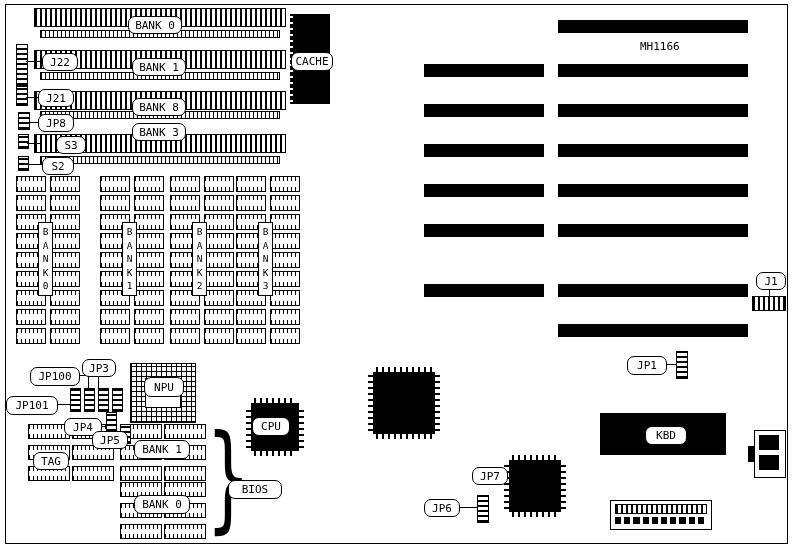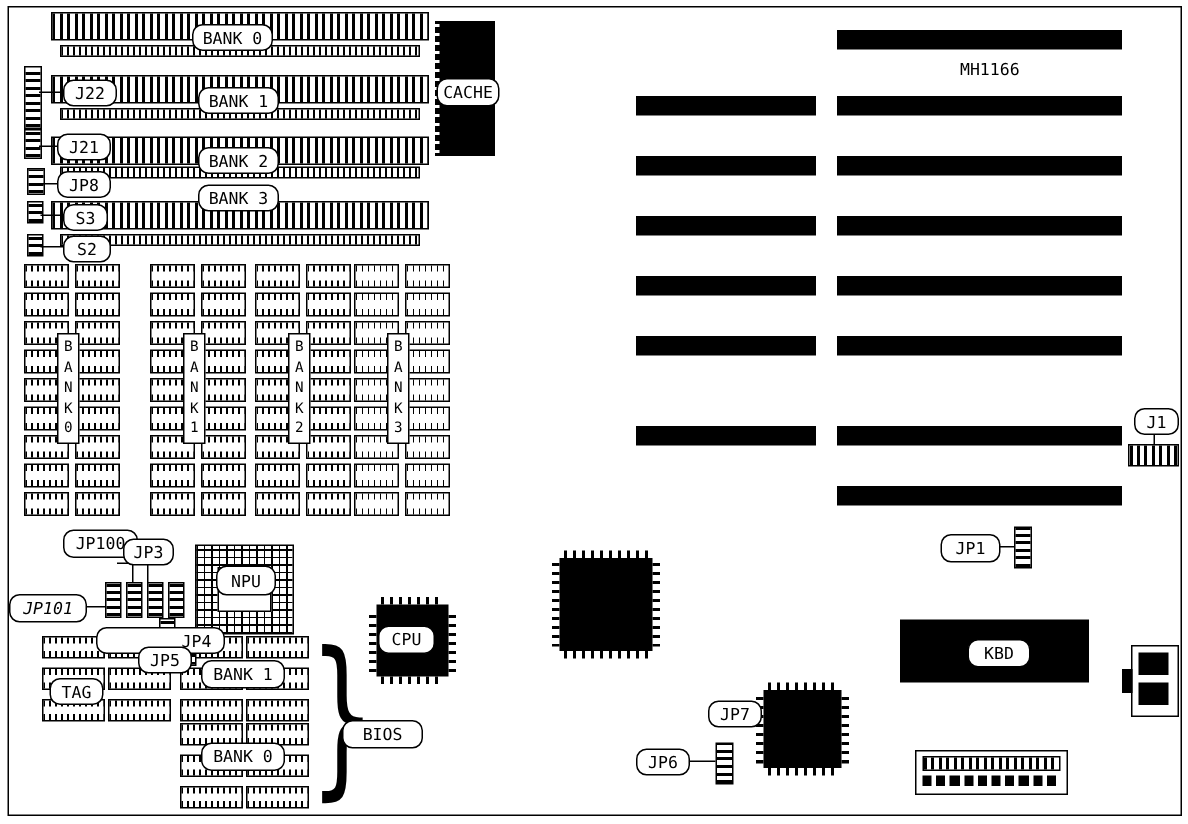--- a/index.html
+++ b/index.html
@@ -74,33 +74,33 @@
 <div id="board">
   <div class="frame"></div>
 
   <div class="simm" style="left:34px;top:8px;width:252px;height:30px;"></div>
   <div class="simm" style="left:34px;top:50px;width:252px;height:30px;"></div>
   <div class="simm" style="left:34px;top:91px;width:252px;height:28px;"></div>
   <div class="simm" style="left:34px;top:134px;width:252px;height:30px;"></div>
 
   <div class="lbl" style="left:128px;top:16px;width:52px;height:16px;">BANK 0</div>
   <div class="lbl" style="left:132px;top:58px;width:52px;height:16px;">BANK 1</div>
-  <div class="lbl" style="left:132px;top:98px;width:52px;height:16px;">BANK 2</div>
+  <div class="lbl" style="left:132px;top:98px;width:52px;height:16px;">BANK 8</div>
   <div class="lbl" style="left:132px;top:123px;width:52px;height:16px;">BANK 3</div>
 
   <div class="jv" style="left:16px;top:44px;width:10px;height:40px;"></div>
   <div class="jv" style="left:16px;top:86px;width:10px;height:18px;"></div>
   <div class="jv" style="left:18px;top:112px;width:10px;height:16px;"></div>
   <div class="jv" style="left:18px;top:134px;width:9px;height:13px;"></div>
   <div class="jv" style="left:18px;top:156px;width:9px;height:13px;"></div>
 
   <div class="lbl" style="left:42px;top:53px;width:34px;height:16px;">J22</div>
   <div class="lbl" style="left:38px;top:89px;width:34px;height:16px;">J21</div>
   <div class="lbl" style="left:38px;top:114px;width:34px;height:16px;">JP8</div>
-  <div class="lbl" style="left:42px;top:136px;width:28px;height:16px;">S3</div>
+  <div class="lbl" style="left:56px;top:136px;width:28px;height:16px;">S3</div>
   <div class="lbl" style="left:42px;top:157px;width:30px;height:16px;">S2</div>
 
   <div class="ln" style="left:26px;top:61px;width:16px;height:1px;"></div>
   <div class="ln" style="left:26px;top:97px;width:12px;height:1px;"></div>
   <div class="ln" style="left:28px;top:122px;width:10px;height:1px;"></div>
   <div class="ln" style="left:27px;top:143px;width:15px;height:1px;"></div>
   <div class="ln" style="left:27px;top:164px;width:15px;height:1px;"></div>
 
   <div class="blk ticked" style="left:290px;top:14px;width:40px;height:90px;"></div>
   <div class="lbl" style="left:291px;top:52px;width:40px;height:17px;">CACHE</div>
@@ -140,24 +140,24 @@
       <div>B</div>
       <div>A</div>
       <div>N</div>
       <div>K</div>
       <div>3</div>
     </div>
 
   <div class="npu" style="left:130px;top:363px;width:64px;height:58px;"></div>
   <div class="lbl" style="left:144px;top:377px;width:38px;height:18px;">NPU</div>
 
-  <div class="lbl" style="left:30px;top:353px;width:48px;height:17px;margin-left:12px;">JP100</div>
+  <div class="lbl" style="left:30px;top:367px;width:48px;height:17px;">JP100</div>
   <div class="lbl" style="left:82px;top:359px;width:32px;height:16px;">JP3</div>
-  <div class="lbl" style="left:6px;top:396px;width:50px;height:17px;font-style:italic;">JP101</div>
-  <div class="lbl" style="left:64px;top:418px;width:36px;height:16px;padding-left:48px;">JP4</div>
+  <div class="lbl" style="left:6px;top:396px;width:50px;height:17px;">JP101</div>
+  <div class="lbl" style="left:64px;top:418px;width:36px;height:16px;">JP4</div>
   <div class="lbl" style="left:92px;top:431px;width:34px;height:16px;">JP5</div>
 
   <div class="jv" style="left:70px;top:388px;width:9px;height:22px;"></div>
   <div class="jv" style="left:84px;top:388px;width:9px;height:22px;"></div>
   <div class="jv" style="left:98px;top:388px;width:9px;height:22px;"></div>
   <div class="jv" style="left:112px;top:388px;width:9px;height:22px;"></div>
   <div class="jv" style="left:106px;top:412px;width:9px;height:18px;"></div>
   <div class="jv" style="left:120px;top:424px;width:9px;height:18px;"></div>
 
   <div class="ln" style="left:78px;top:375px;width:11px;height:1px;"></div>

